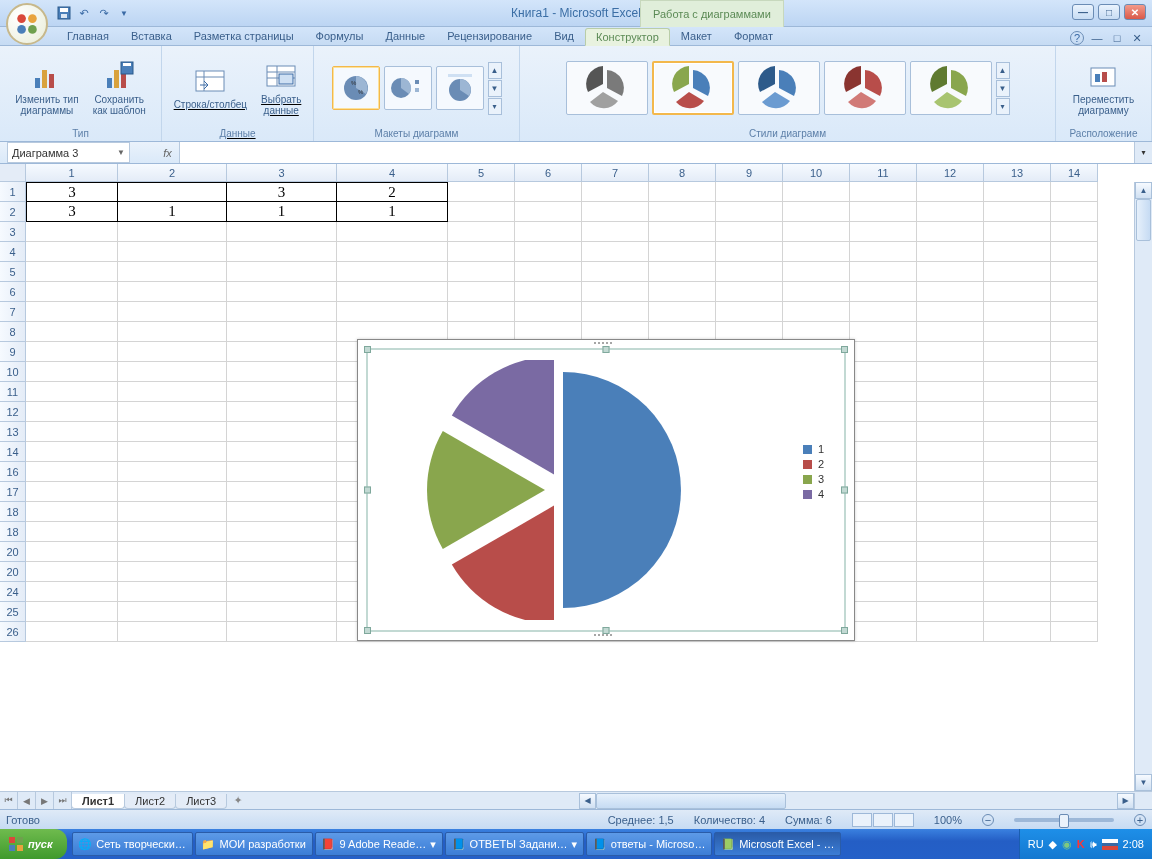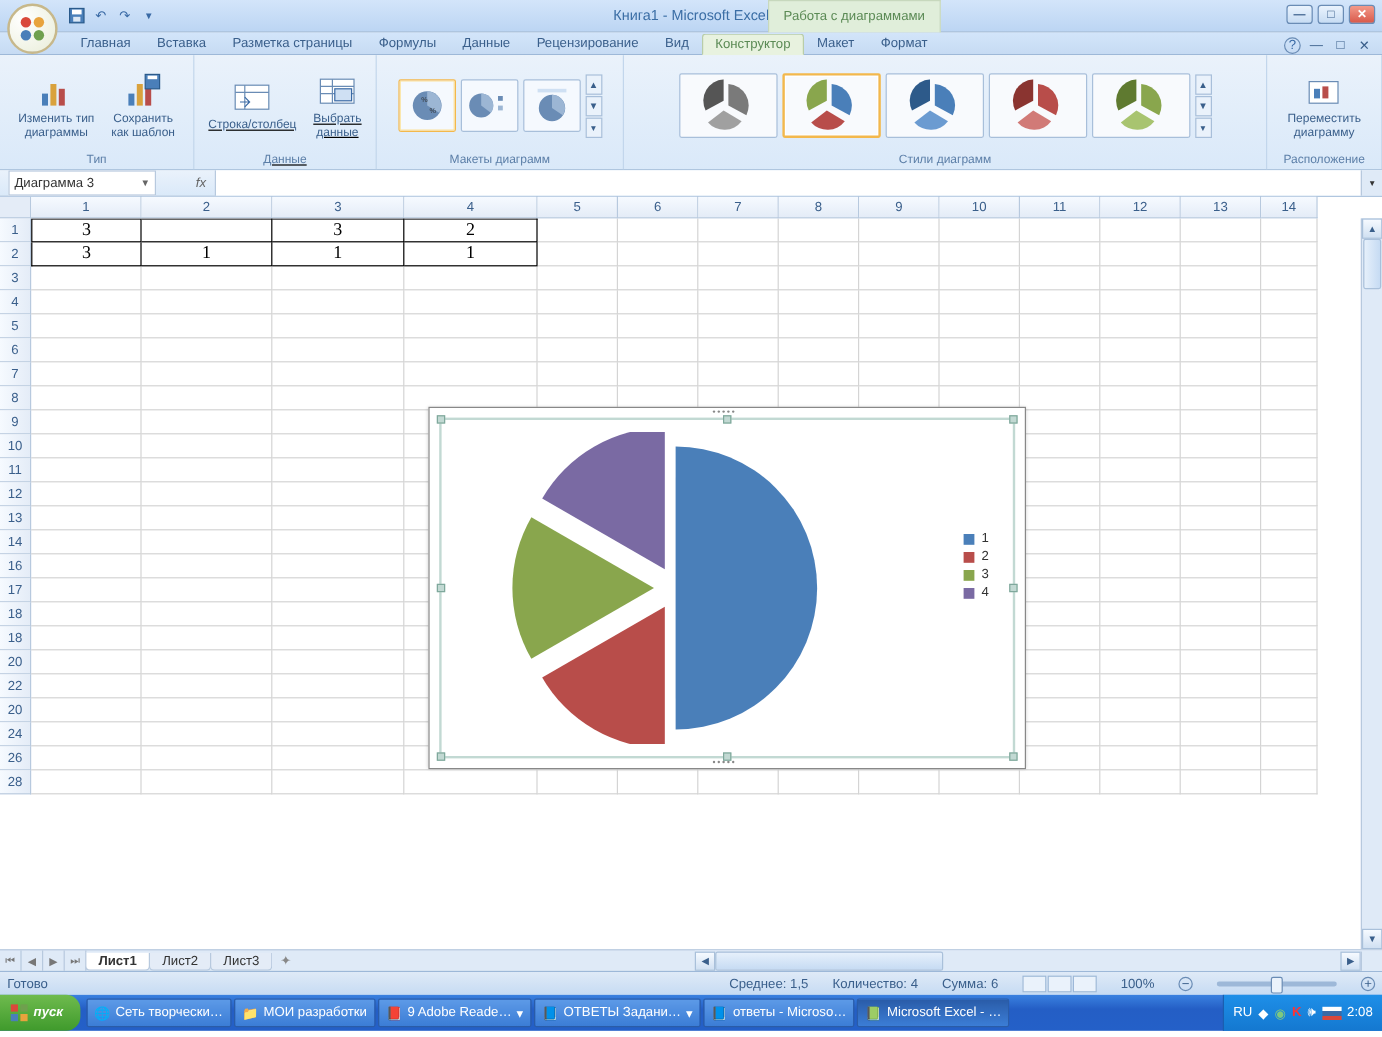--- a/index.html
+++ b/index.html
@@ -653,37 +653,20 @@
         <div class="cell" style="width: 67px;"></div>
         <div class="cell" style="width: 67px;"></div>
         <div class="cell" style="width: 67px;"></div>
         <div class="cell" style="width: 67px;"></div>
         <div class="cell" style="width: 67px;"></div>
         <div class="cell" style="width: 67px;"></div>
         <div class="cell" style="width: 67px;"></div>
         <div class="cell" style="width: 47px;"></div>
       </div>
       <div class="row">
-        <div class="rowhdr">22</div>
-        <div class="cell" style="width: 92px;"></div>
-        <div class="cell" style="width: 109px;"></div>
-        <div class="cell" style="width: 110px;"></div>
-        <div class="cell" style="width: 111px;"></div>
-        <div class="cell" style="width: 67px;"></div>
-        <div class="cell" style="width: 67px;"></div>
-        <div class="cell" style="width: 67px;"></div>
-        <div class="cell" style="width: 67px;"></div>
-        <div class="cell" style="width: 67px;"></div>
-        <div class="cell" style="width: 67px;"></div>
-        <div class="cell" style="width: 67px;"></div>
-        <div class="cell" style="width: 67px;"></div>
-        <div class="cell" style="width: 67px;"></div>
-        <div class="cell" style="width: 47px;"></div>
-      </div>
-      <div class="row">
         <div class="rowhdr">20</div>
         <div class="cell" style="width: 92px;"></div>
         <div class="cell" style="width: 109px;"></div>
         <div class="cell" style="width: 110px;"></div>
         <div class="cell" style="width: 111px;"></div>
         <div class="cell" style="width: 67px;"></div>
         <div class="cell" style="width: 67px;"></div>
         <div class="cell" style="width: 67px;"></div>
         <div class="cell" style="width: 67px;"></div>
         <div class="cell" style="width: 67px;"></div>
@@ -704,38 +687,38 @@
         <div class="cell" style="width: 67px;"></div>
         <div class="cell" style="width: 67px;"></div>
         <div class="cell" style="width: 67px;"></div>
         <div class="cell" style="width: 67px;"></div>
         <div class="cell" style="width: 67px;"></div>
         <div class="cell" style="width: 67px;"></div>
         <div class="cell" style="width: 67px;"></div>
         <div class="cell" style="width: 47px;"></div>
       </div>
       <div class="row">
+        <div class="rowhdr">25</div>
+        <div class="cell" style="width: 92px;"></div>
+        <div class="cell" style="width: 109px;"></div>
+        <div class="cell" style="width: 110px;"></div>
+        <div class="cell" style="width: 111px;"></div>
+        <div class="cell" style="width: 67px;"></div>
+        <div class="cell" style="width: 67px;"></div>
+        <div class="cell" style="width: 67px;"></div>
+        <div class="cell" style="width: 67px;"></div>
+        <div class="cell" style="width: 67px;"></div>
+        <div class="cell" style="width: 67px;"></div>
+        <div class="cell" style="width: 67px;"></div>
+        <div class="cell" style="width: 67px;"></div>
+        <div class="cell" style="width: 67px;"></div>
+        <div class="cell" style="width: 47px;"></div>
+      </div>
+      <div class="row">
         <div class="rowhdr">26</div>
-        <div class="cell" style="width: 92px;"></div>
-        <div class="cell" style="width: 109px;"></div>
-        <div class="cell" style="width: 110px;"></div>
-        <div class="cell" style="width: 111px;"></div>
-        <div class="cell" style="width: 67px;"></div>
-        <div class="cell" style="width: 67px;"></div>
-        <div class="cell" style="width: 67px;"></div>
-        <div class="cell" style="width: 67px;"></div>
-        <div class="cell" style="width: 67px;"></div>
-        <div class="cell" style="width: 67px;"></div>
-        <div class="cell" style="width: 67px;"></div>
-        <div class="cell" style="width: 67px;"></div>
-        <div class="cell" style="width: 67px;"></div>
-        <div class="cell" style="width: 47px;"></div>
-      </div>
-      <div class="row">
-        <div class="rowhdr">28</div>
         <div class="cell" style="width: 92px;"></div>
         <div class="cell" style="width: 109px;"></div>
         <div class="cell" style="width: 110px;"></div>
         <div class="cell" style="width: 111px;"></div>
         <div class="cell" style="width: 67px;"></div>
         <div class="cell" style="width: 67px;"></div>
         <div class="cell" style="width: 67px;"></div>
         <div class="cell" style="width: 67px;"></div>
         <div class="cell" style="width: 67px;"></div>
         <div class="cell" style="width: 67px;"></div>

